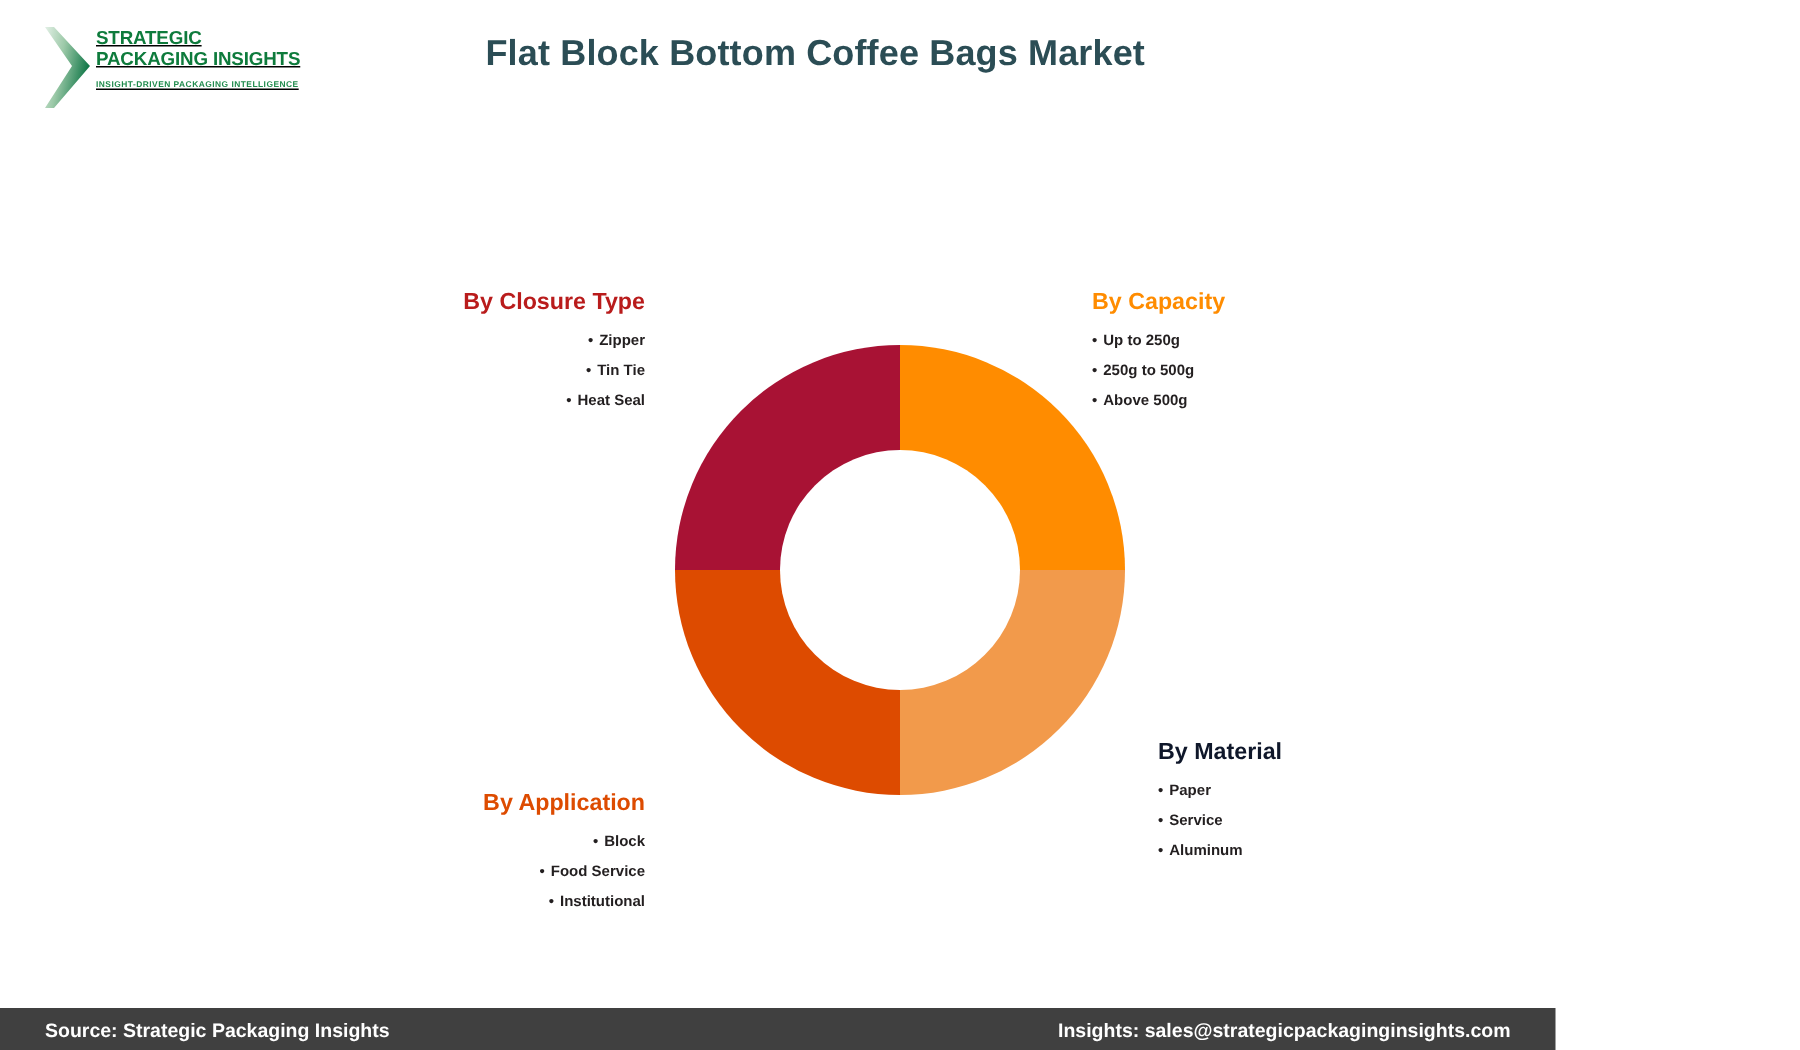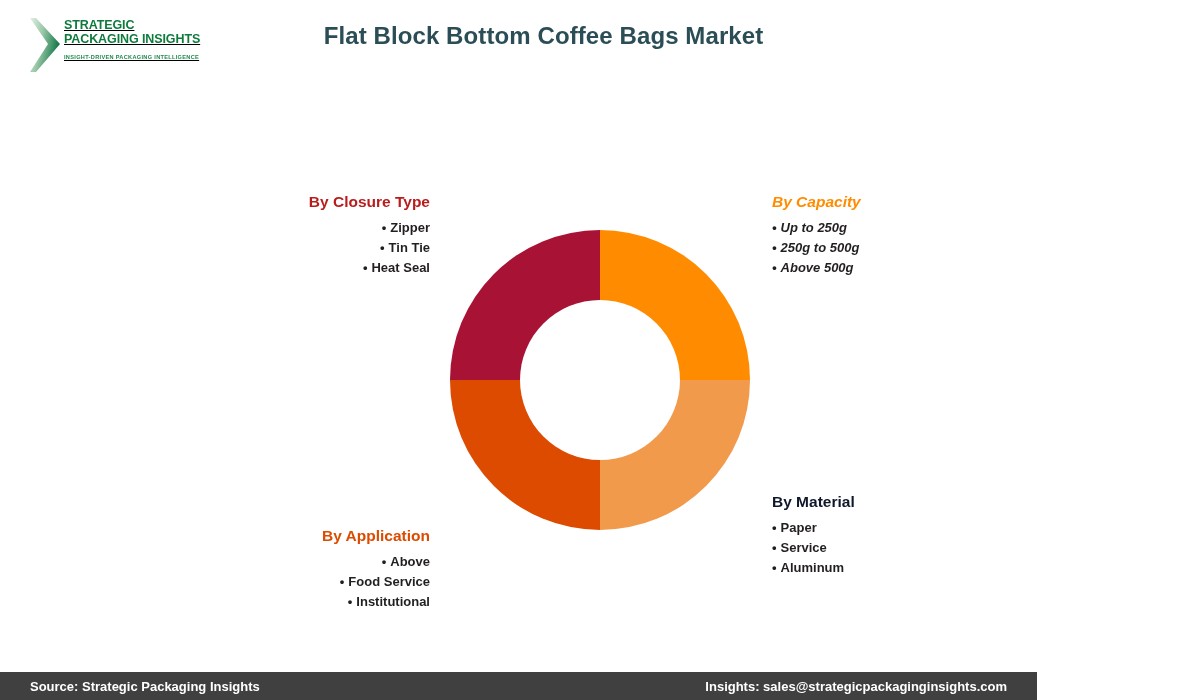--- a/index.html
+++ b/index.html
@@ -89,36 +89,36 @@
   
   .seg-group { position: absolute; }
   .seg-title {
     font-size: 15.5px;
     font-weight: bold;
     line-height: 19px;
     white-space: nowrap;
   }
   .seg-list { list-style: none; margin-top: 7px; }
   .seg-list li {
-    font-size: 13px;
+    font-size: 10px;
     font-weight: bold;
     color: #231F20;
     line-height: 20px;
     white-space: nowrap;
   }
   .seg-list li .bullet {
     display: inline-block;
     margin-right: 4px;
   }
 
   .align-right { text-align: right; }
   .align-left  { text-align: left; }
 
   .grp-closure   { left: 210px; top: 192px; width: 220px; }
-  .grp-capacity  { left: 772px; top: 192px; width: 230px; font-style: italic; }
+  .grp-capacity  { left: 728px; top: 192px; width: 230px; }
   .grp-application { left: 210px; top: 482px; width: 220px; margin-top: 44px; }
   .grp-material  { left: 772px; top: 492px; width: 230px; }
 
   
   .footer-bar {
     position: absolute;
     left: 0;
     bottom: 0;
     width: 1037px;
     height: 28px;
@@ -191,21 +191,21 @@
     <ul class="seg-list">
       <li><span class="bullet">•</span><span>Up to 250g</span></li>
       <li><span class="bullet">•</span><span>250g to 500g</span></li>
       <li><span class="bullet">•</span><span>Above 500g</span></li>
     </ul>
   </div>
 
   <div class="seg-group grp-application align-right">
     <div class="seg-title" style="color:#DD4B00;">By Application</div>
     <ul class="seg-list">
-      <li><span class="bullet">•</span><span>Above</span></li>
+      <li><span class="bullet">•</span><span>Block</span></li>
       <li><span class="bullet">•</span><span>Food Service</span></li>
       <li><span class="bullet">•</span><span>Institutional</span></li>
     </ul>
   </div>
 
   <div class="seg-group grp-material align-left">
     <div class="seg-title" style="color:#0f172a;">By Material</div>
     <ul class="seg-list">
       <li><span class="bullet">•</span><span>Paper</span></li>
       <li><span class="bullet">•</span><span>Service</span></li>

